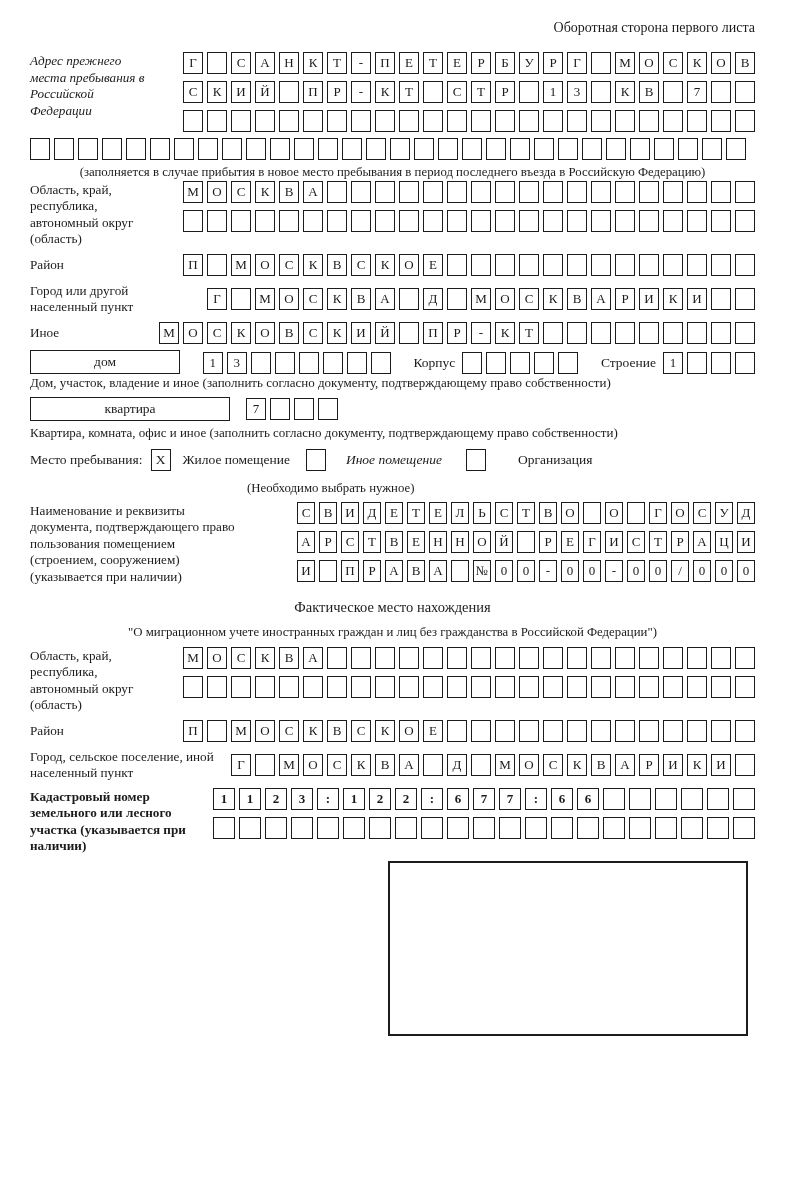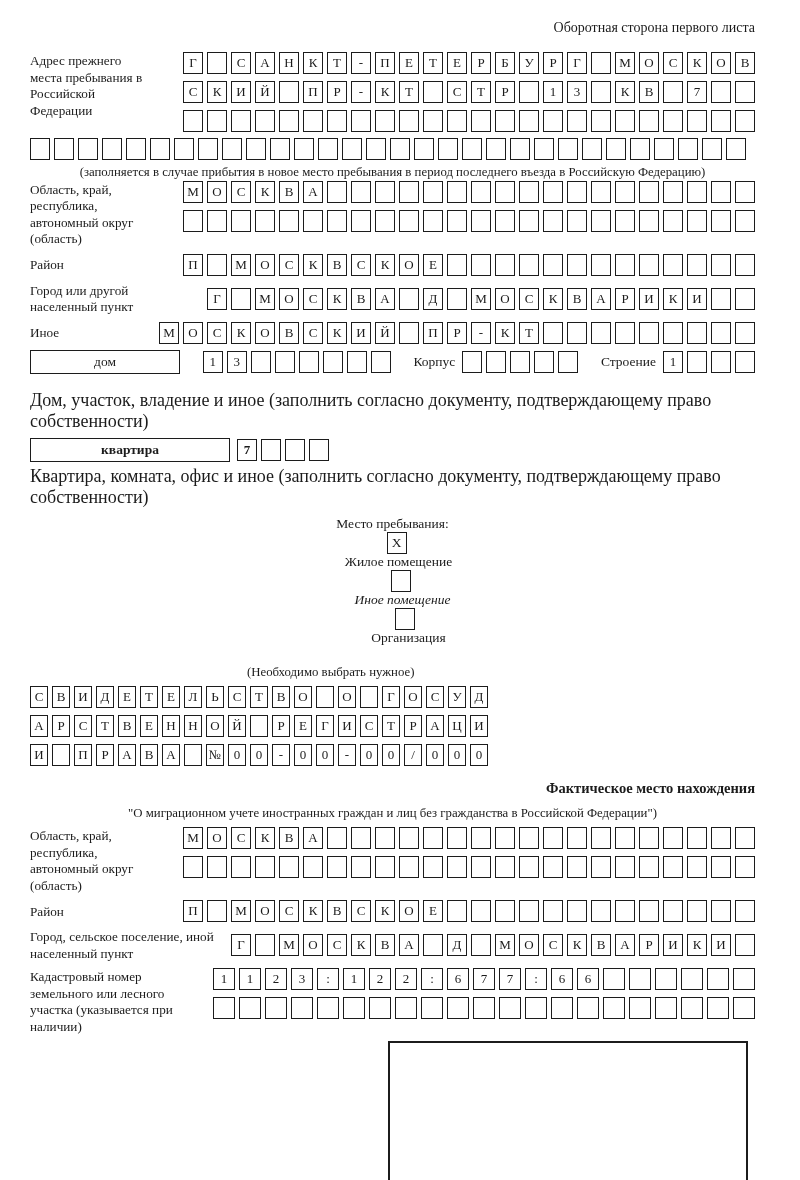--- a/index.html
+++ b/index.html
@@ -25,60 +25,60 @@
     border:1.6px solid #1c1c1c;
     display:flex; align-items:center; justify-content:center;
     font-size:13px; background:#fff;
   }
   .cell.sm { width:18px; }
   .cell.lg { width:22px; }
 
   .fullrow { margin-top:2px; margin-bottom:4px; }
 
   .note-c { text-align:center; font-size:12.8px; line-height:1.3; }
-  .note-l { font-size:18px; margin-bottom:6px; }
+  .note-l { font-size:13px; margin-bottom:6px; }
 
   .sec-title { text-align:center; font-weight:bold; font-size:15px; margin:6px 0 10px 0; }
-  .sec-title2 { text-align:right; font-weight:bold; font-size:14.5px; margin:14px 0 8px 0; }
+  .sec-title2 { text-align:center; font-weight:normal; font-size:14.5px; margin:14px 0 8px 0; }
 
   .wide-box {
     border:1.6px solid #1c1c1c; height:24px;
     display:flex; align-items:center; justify-content:center;
     font-size:13.5px; background:#fff;
   }
   .house-box { width:150px; }
   .apt-box { width:200px; }
   .inline-grp { display:flex; align-items:center; gap:7px; }
-  .house-row { display:flex; justify-content:space-between; align-items:center; margin-bottom:16px; }
-  .apt-row { display:flex; align-items:center; gap:7px; margin-bottom:4px;font-weight:bold; }
-
-  .stay-row { display:flex; align-items:center; margin:8px 0 19px 0;flex-direction:column; }
+  .house-row { display:flex; justify-content:space-between; align-items:flex-end; margin-bottom:1px; }
+  .apt-row { display:flex; align-items:center; gap:16px; margin-bottom:4px; }
+
+  .stay-row { display:flex; align-items:center; margin:8px 0 10px 0; }
   .checkbox {
     width:20px; height:22px; border:1.7px solid #1c1c1c;
     display:flex; align-items:center; justify-content:center;
     font-size:13.5px; flex:0 0 auto; background:#fff;
   }
   .stay-note { font-size:12.8px; margin-left:217px; margin-bottom:4px; }
 
   .doc-row { margin-top:6px; }
   .stamp-wrap { width:385px; margin-left:auto; margin-right:-5px; margin-top:6px; text-align:center; }
   .stamp-box { width:360px; height:175px; border:2px solid #1c1c1c; margin:0 auto 8px auto; background:#fff; }
   .stamp-note { font-size:13px; line-height:1.28; text-align:center; }
 
-  .mt8 { margin-top:0; }
+  .mt8 { margin-top:0;font-weight:bold; }
 </style>
 </head>
 <body>
 
 <div class="page">
 
   <div class="header-note">Оборотная сторона первого листа</div>
 
   <div class="row" style="margin-top:16px;">
-    <div class="label" style="flex:0 0 125px;">Адрес прежнего места пребывания в Российской Федерации</div>
+    <div class="label" style="flex:0 0 125px;font-style:italic;">Адрес прежнего места пребывания в Российской Федерации</div>
     <div class="stack">
       <div class="cells">
           <div class="cell">Г</div>
           <div class="cell"></div>
           <div class="cell">С</div>
           <div class="cell">А</div>
           <div class="cell">Н</div>
           <div class="cell">К</div>
           <div class="cell">Т</div>
           <div class="cell">-</div>
@@ -386,20 +386,21 @@
     <div class="checkbox" style="margin-left:8px;">X</div>
     <span style="margin-left:12px;">Жилое помещение</span>
     <div class="checkbox" style="margin-left:16px;"></div>
     <span style="margin-left:20px;font-style:italic;">Иное помещение</span>
     <div class="checkbox" style="margin-left:24px;"></div>
     <span style="margin-left:32px;">Организация</span>
   </div>
   <div class="stay-note">(Необходимо выбрать нужное)</div>
 
   <div class="row doc-row">
+    <div class="label" style="flex:0 0 215px;">Наименование и реквизиты документа, подтверждающего право пользования помещением (строением, сооружением) (указывается при наличии)</div>
     <div class="stack">
       <div class="cells">
           <div class="cell sm">С</div>
           <div class="cell sm">В</div>
           <div class="cell sm">И</div>
           <div class="cell sm">Д</div>
           <div class="cell sm">Е</div>
           <div class="cell sm">Т</div>
           <div class="cell sm">Е</div>
           <div class="cell sm">Л</div>

